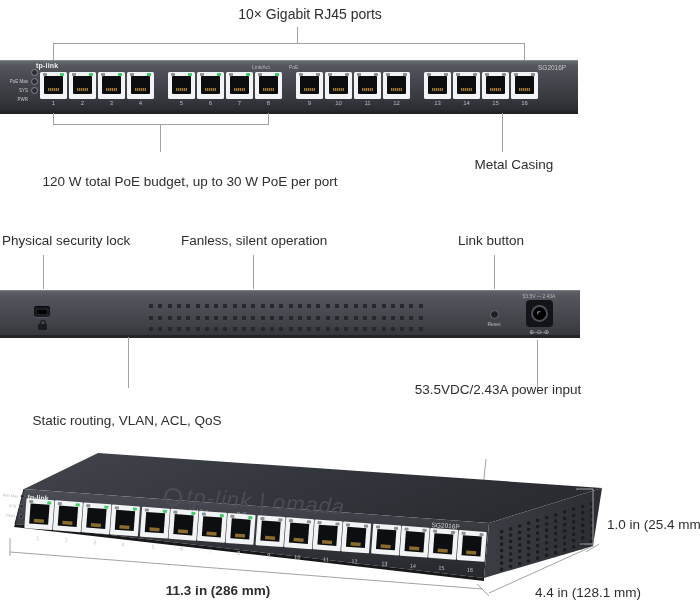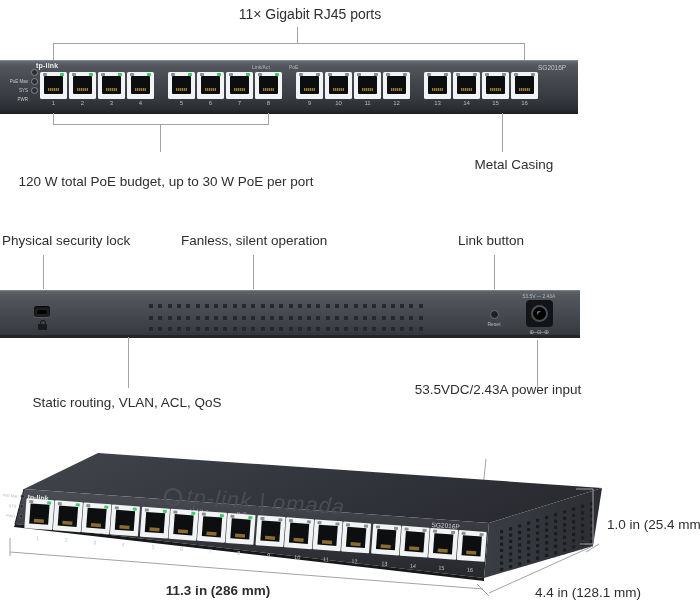--- a/index.html
+++ b/index.html
@@ -50,21 +50,21 @@
           border:2px solid #4c4f55;background:#000;}
   .pwrjack .ring::after{content:'';position:absolute;left:4.5px;top:4.5px;width:4px;height:4px;border-radius:50%;
           background:#000;box-shadow:-1px -1px 0 #83878d;}
   .polarity{position:absolute;left:499px;top:37px;width:80px;text-align:center;font-size:6px;color:#b5b8bc;letter-spacing:-.5px;}
 </style>
 </head>
 <body>
 
 <div class="stage">
 
-  <div class="ann c" style="left:210px;top:6px;width:200px;font-size:14px;">11× Gigabit RJ45 ports</div>
+  <div class="ann c" style="left:210px;top:6px;width:200px;font-size:14px;">10× Gigabit RJ45 ports</div>
   <div class="vline" style="left:297px;top:27px;height:16px;"></div>
   <div class="hline" style="left:53px;top:43px;width:471px;"></div>
   <div class="vline" style="left:53px;top:43px;height:28px;"></div>
   <div class="vline" style="left:524px;top:43px;height:28px;"></div>
 
   <div class="fpanel" id="front-panel">
     <div class="fbrand">tp-link</div>
     <div class="flbl" style="left:252px;">Link/Act</div>
     <div class="flbl" style="left:289px;">PoE</div>
     <div class="fmodel">SG2016P</div>
@@ -204,21 +204,21 @@
           <span class="pins"></span>
         </span>
       </div>
       <div class="fnum" style="left: 511px;">16</div>
     </div>
 
   <div class="vline" style="left:53px;top:113px;height:11px;"></div>
   <div class="vline" style="left:268px;top:113px;height:11px;"></div>
   <div class="hline" style="left:53px;top:124px;width:216px;"></div>
   <div class="vline" style="left:160px;top:124px;height:28px;"></div>
-  <div class="ann c" style="left:0px;top:174px;width:332px;">120 W total PoE budget, up to 30 W PoE per port</div>
+  <div class="ann c" style="left:0px;top:174px;width:332px;padding-left:24px;">120 W total PoE budget, up to 30 W PoE per port</div>
   <div class="vline" style="left:502px;top:113px;height:39px;"></div>
   <div class="ann c" style="left:414px;top:157px;width:200px;">Metal Casing</div>
 
   <div class="ann" style="left:181px;top:233px;">Fanless, silent operation</div>
   <div class="ann" style="left:2px;top:233px;">Physical security lock</div>
   <div class="ann" style="left:458px;top:233px;">Link button</div>
   <div class="vline" style="left:43px;top:255px;height:34px;"></div>
   <div class="vline" style="left:253px;top:255px;height:34px;"></div>
   <div class="vline" style="left:494px;top:255px;height:34px;"></div>
 
@@ -321,21 +321,21 @@
     <div class="rstlbl">Reset</div>
     <div class="pwrtxt">53.5V ⎓ 2.43A</div>
     <div class="pwrjack">
         <span class="ring"></span>
       </div>
     <div class="polarity">⊕–⊖–⊕</div>
   </div>
 
   <div class="vline" style="left:128px;top:337px;height:51px;"></div>
   <div class="vline" style="left:537px;top:340px;height:48px;"></div>
-  <div class="ann c" style="left:27px;top:395px;width:200px;">Static routing, VLAN, ACL, QoS</div>
+  <div class="ann c" style="left:27px;top:413px;width:200px;">Static routing, VLAN, ACL, QoS</div>
   <div class="ann c" style="left:408px;top:382px;width:180px;">53.5VDC/2.43A power input</div>
 
 
   <svg width="700" height="186" viewBox="0 0 700 186" style="position:absolute;left:0;top:420px;">
     <defs>
       <linearGradient id="gTop" x1="0" y1="0" x2="1" y2="0.3">
         <stop offset="0" stop-color="#42454c"></stop>
           <stop offset="0.5" stop-color="#34373d"></stop>
           <stop offset="1" stop-color="#2a2c32"></stop>
       </linearGradient>

